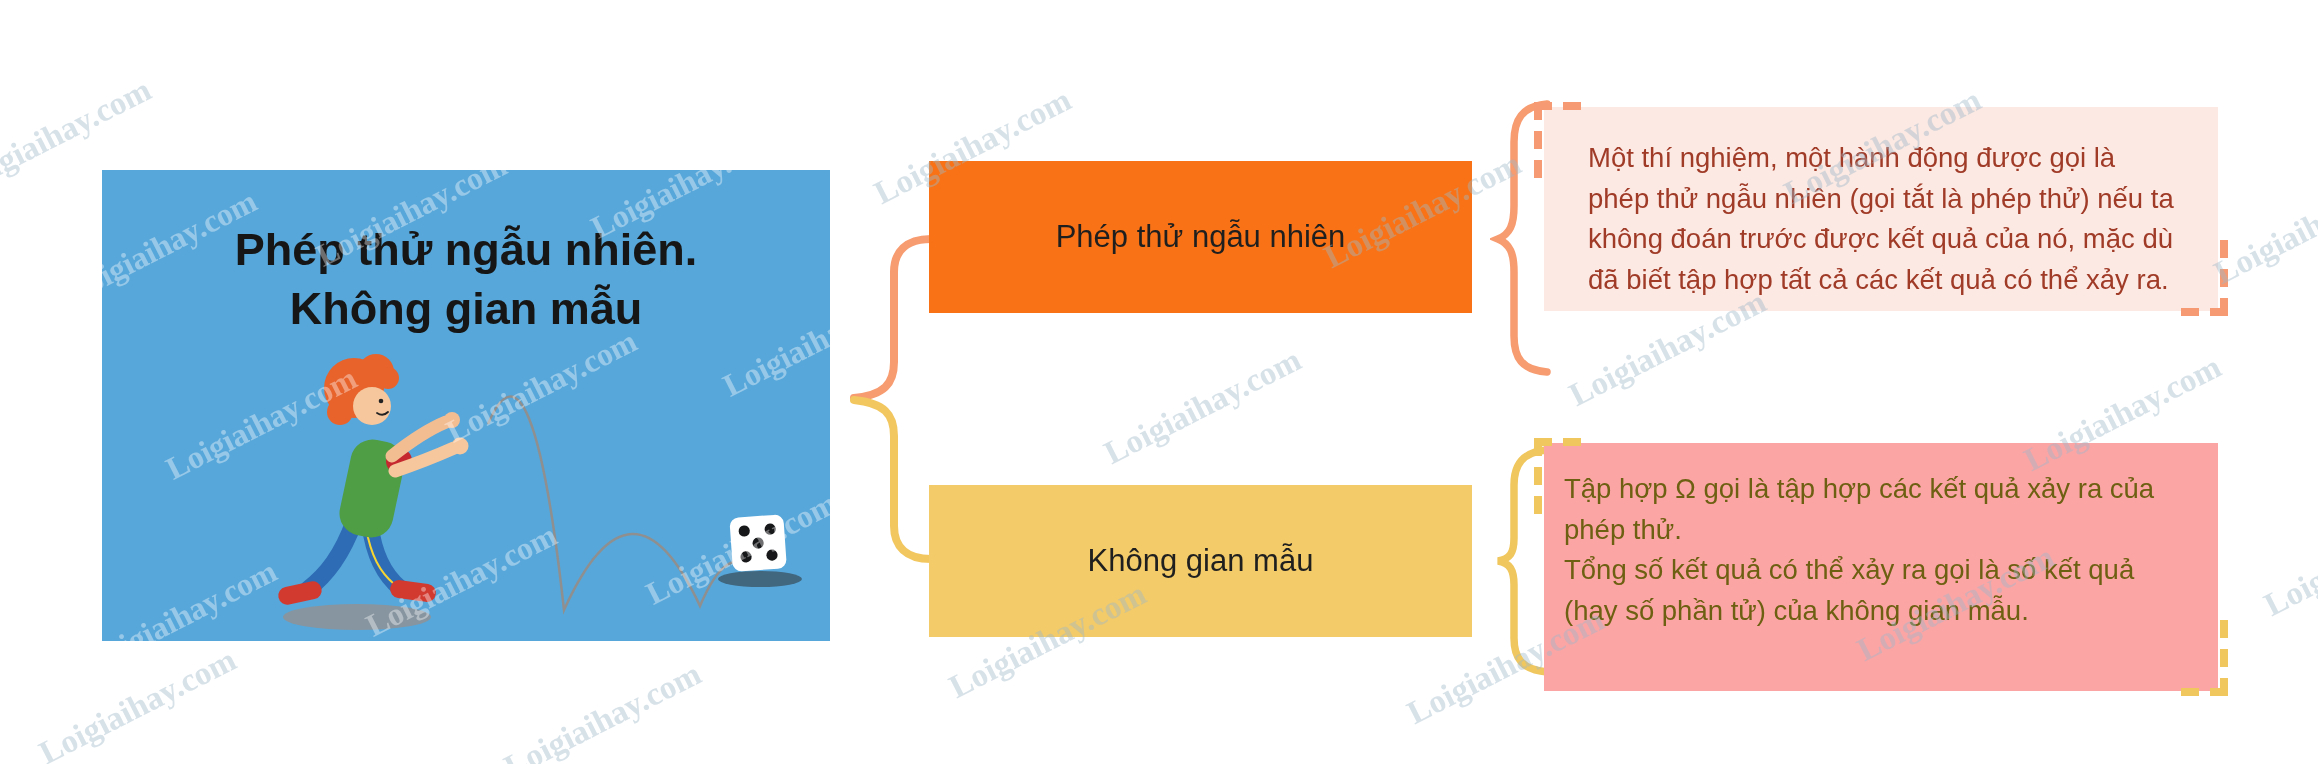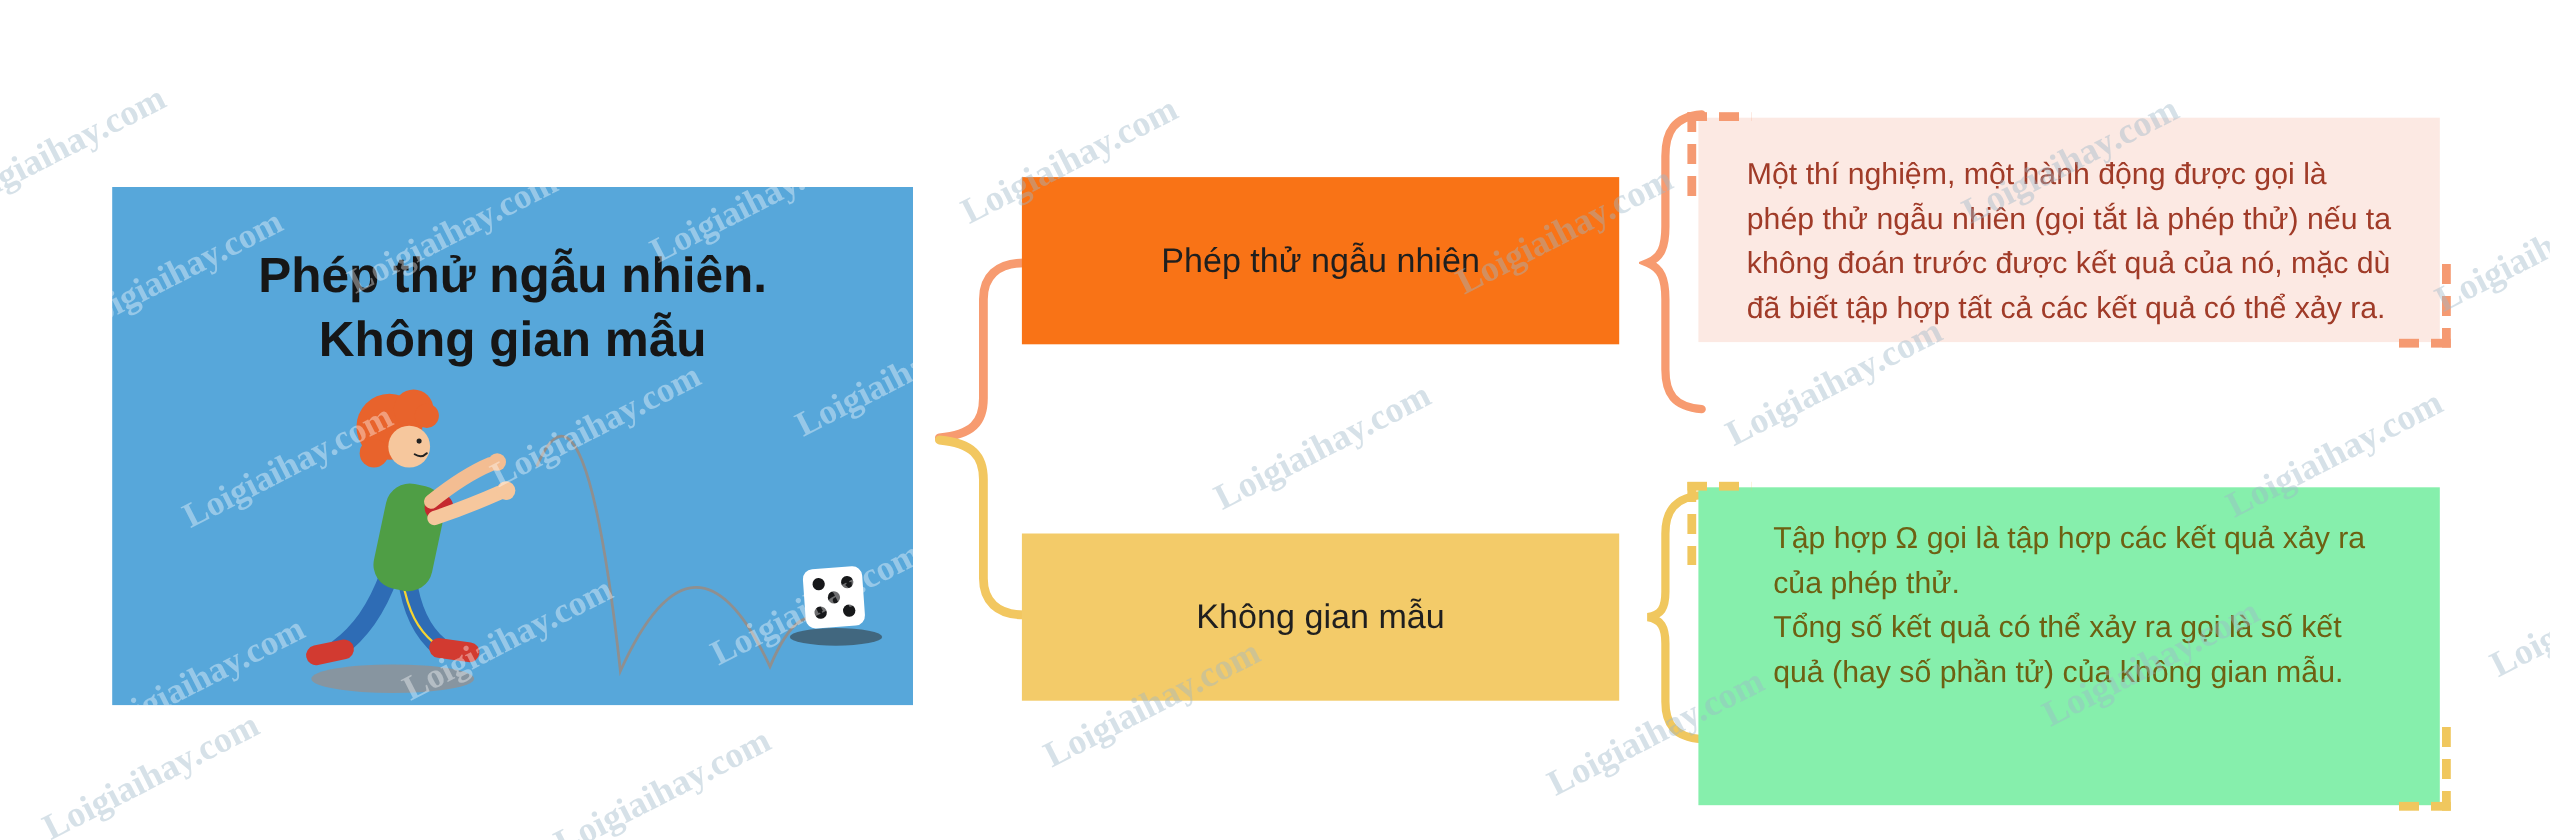--- a/index.html
+++ b/index.html
@@ -31,22 +31,22 @@
   .node-2{top:485px;background:#f3cb69;}
 
   
   .def{
     left:1544px;width:674px;box-sizing:border-box;
     font-size:27.5px;line-height:1.48;
   }
   .def p{margin:0;}
   .def-1{top:107px;height:204px;background:#fce9e3;color:#a03b28;
          padding:31px 42px 0 44px;--c:#f59a72;}
-  .def-2{top:443px;height:289px;background:#86efac;color:#6e6012;
-         padding:26px 42px 0 68px;--c:#f0c75e;}
+  .def-2{top:443px;height:248px;background:#fca5a5;color:#6e6012;
+         padding:26px 42px 0 20px;--c:#f0c75e;}
 
   
   .corner{position:absolute;width:60px;height:84px;pointer-events:none;}
   .corner .dh{position:absolute;height:8px;width:58px;
     background:repeating-linear-gradient(90deg,var(--c) 0 18px,transparent 18px 29px);}
   .corner .dv{position:absolute;width:8px;height:82px;
     background:repeating-linear-gradient(180deg,var(--c) 0 18px,transparent 18px 29px);}
   .corner-tl{left:-10px;top:-5px;}
   .corner-tl .dh{left:0;top:0;}
   .corner-tl .dv{left:0;top:0;}

